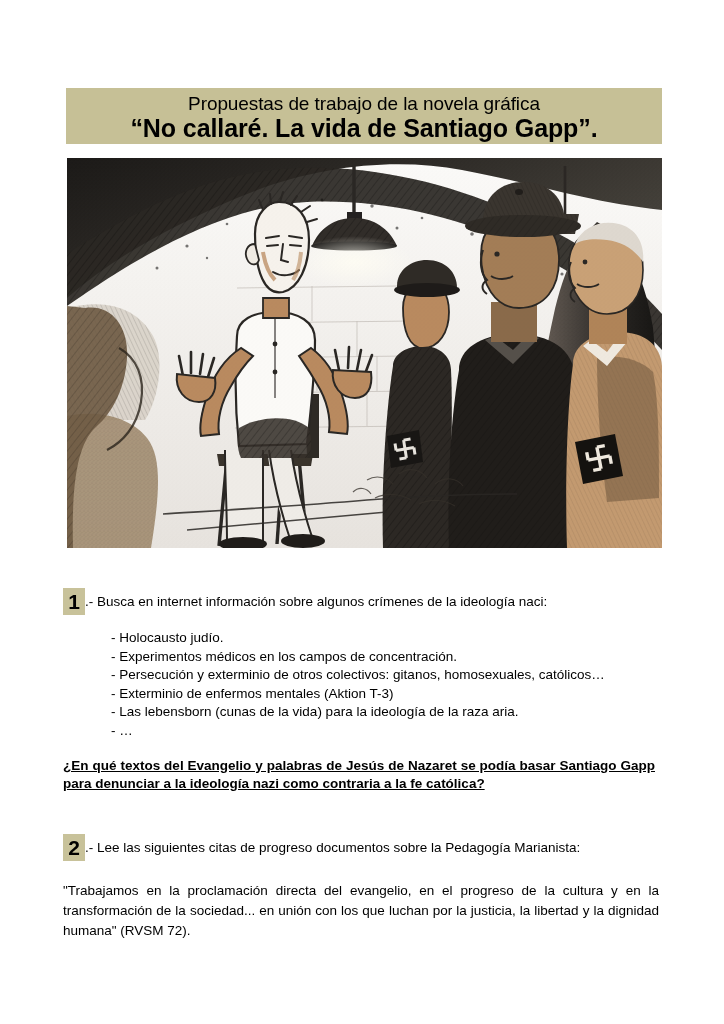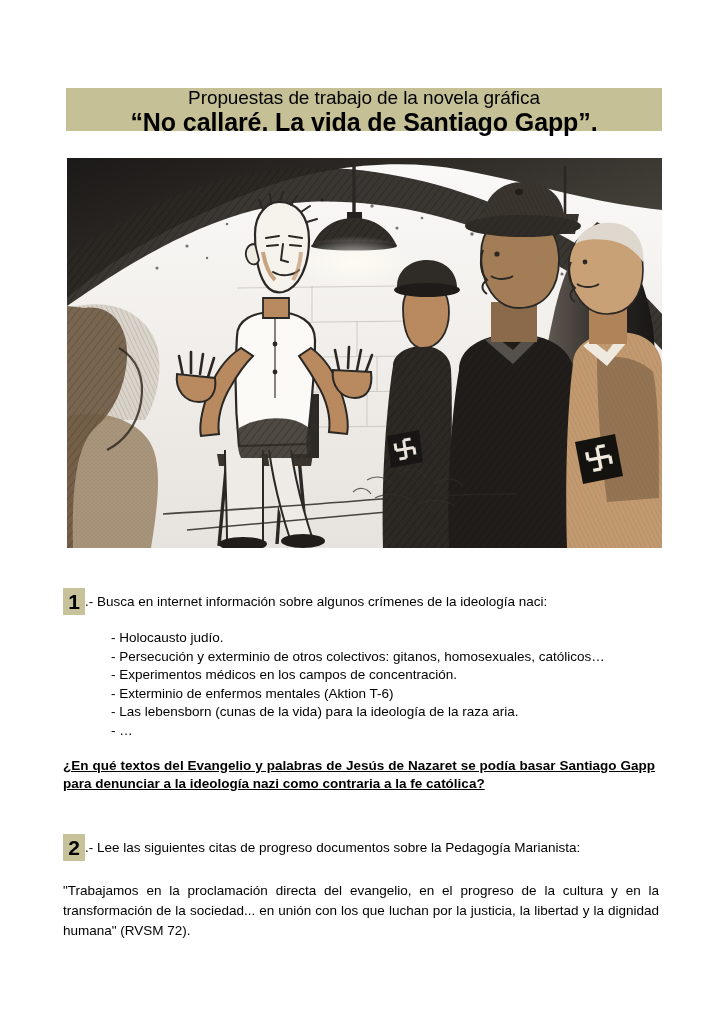--- a/index.html
+++ b/index.html
@@ -22,21 +22,21 @@
     inset: 0;
     background: #ffffff;
   }
 
   
   .title-band {
     position: absolute;
     left: 66px;
     top: 88px;
     width: 596px;
-    height: 43px;
+    height: 56px;
     background: #c6c096;
     display: flex;
     flex-direction: column;
     align-items: center;
     justify-content: center;
     box-sizing: border-box;
   }
   .title-line1 {
     font-size: 19px;
     line-height: 25px;
@@ -441,23 +441,23 @@
   <div class="content">
 
     <div>
       <div class="item-head">
         <span class="num-badge">1</span>
         <span class="item-head-text">.- Busca en internet información sobre algunos crímenes de la ideología naci:</span>
       </div>
 
       <div class="bullets">
         <div>- Holocausto judío.</div>
+        <div>- Experimentos médicos en los campos de concentración.</div>
         <div>- Persecución y exterminio de otros colectivos: gitanos, homosexuales, católicos…</div>
-        <div>- Experimentos médicos en los campos de concentración.</div>
-        <div>- Exterminio de enfermos mentales (Aktion T-6)</div>
+        <div>- Exterminio de enfermos mentales (Aktion T-3)</div>
         <div>- Las lebensborn (cunas de la vida) para la ideología de la raza aria.</div>
         <div>- …</div>
       </div>
 
       <div class="bold-question">¿En qué textos del Evangelio y palabras de Jesús de Nazaret se podía basar Santiago Gapp para denunciar a la ideología nazi como contraria a la fe católica?</div>
     </div>
 
     <div class="section2">
       <div class="item-head">
         <span class="num-badge">2</span>

